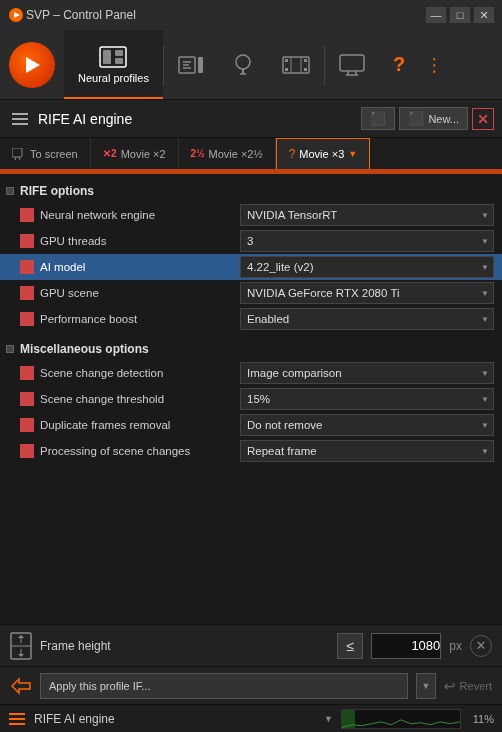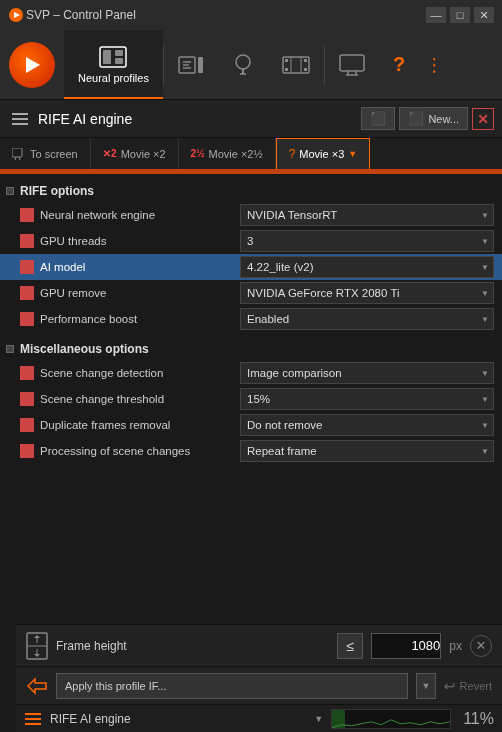--- a/index.html
+++ b/index.html
@@ -298,21 +298,21 @@
       flex: 1;
       overflow: hidden;
       text-overflow: ellipsis;
       white-space: nowrap;
     }
 
     
     .bottom-section {
       position: absolute;
       bottom: 0;
-      left: 16px;
+      left: 0;
       right: 0;
     }
 
     .frame-height-bar {
       background: #222;
       height: 42px;
       display: flex;
       align-items: center;
       padding: 0 10px;
       gap: 8px;
@@ -444,21 +444,21 @@
       top: 0;
       bottom: 0;
       background: #1a4a1a;
     }
     .status-graph-lines {
       position: absolute;
       top: 0; left: 0; right: 0; bottom: 0;
     }
     .status-percent {
       color: #aaa;
-      font-size: 16px;
+      font-size: 11px;
       margin-left: 4px;
     }
 
     
     .main-content::-webkit-scrollbar { width: 6px; }
     .main-content::-webkit-scrollbar-track { background: #1a1a1a; }
     .main-content::-webkit-scrollbar-thumb { background: #444; }
   </style>
 </head>
 <body>
@@ -619,21 +619,21 @@
   <div class="option-row highlighted">
     <div class="option-checkbox checked"></div>
     <span class="option-label" style="color:#fff;">AI model</span>
     <div class="option-value">
       <span class="option-value-text">4.22_lite (v2)</span>
     </div>
   </div>
 
   <div class="option-row">
     <div class="option-checkbox checked"></div>
-    <span class="option-label">GPU remove</span>
+    <span class="option-label">GPU scene</span>
     <div class="option-value">
       <span class="option-value-text">NVIDIA GeForce RTX 2080 Ti</span>
     </div>
   </div>
 
   <div class="option-row">
     <div class="option-checkbox checked"></div>
     <span class="option-label">Performance boost</span>
     <div class="option-value">
       <span class="option-value-text">Enabled</span>

